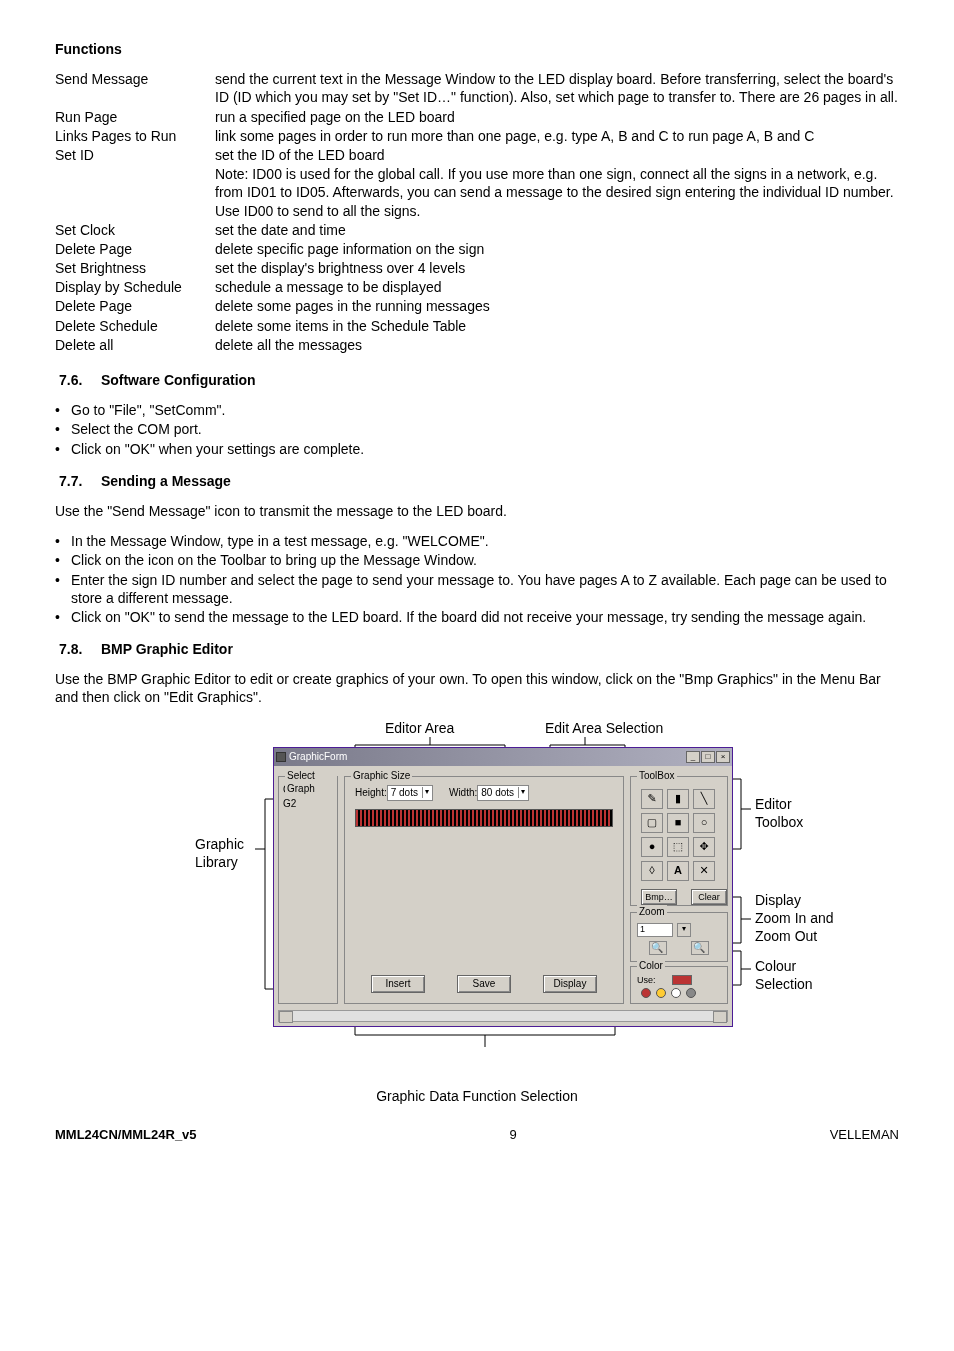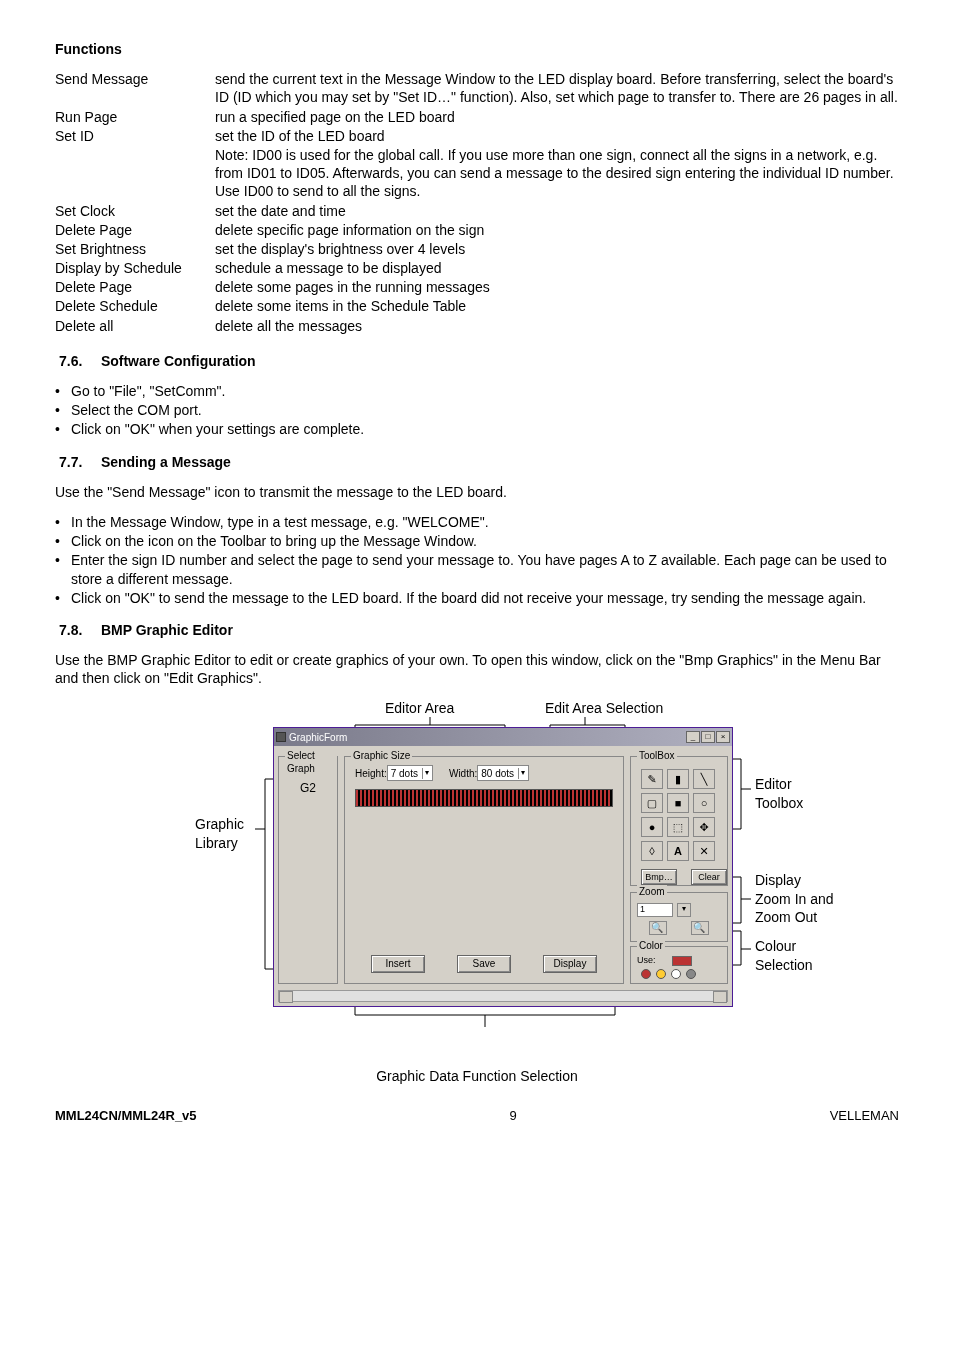--- a/index.html
+++ b/index.html
@@ -50,21 +50,21 @@
   .win-body { position: relative; height: calc(100% - 18px); padding-left: 35px; }
   .groupbox {
     position: absolute; border: 1px solid #888; background: #d4d0c8;
   }
   .group-legend {
     position: absolute; top: -8px; left: 6px; background: #d4d0c8;
     font-size: 10px; padding: 0 2px; color: #000;
   }
   
   .gb-select { left: 4px; top: 10px; width: 60px; height: 228px; }
-  .gb-select .list { font-size: 12px; padding: 6px 4px; line-height: 1.4; text-align: center; }
+  .gb-select .list { font-size: 10px; padding: 6px 4px; line-height: 1.4; }
   
   .gb-size { left: 70px; top: 10px; width: 280px; height: 228px; }
   .gb-size .row { display: flex; align-items: center; padding: 8px 10px 0 10px; font-size: 10px; }
   .sel { height: 16px; border: 1px solid #888; background: #fff; font-size: 10px; display: inline-flex; align-items: center; padding: 0 3px; }
   .sel .arrow { border-left: 1px solid #888; padding-left: 2px; margin-left: 4px; font-size: 8px; }
   .preview {
     margin: 8px 10px 0 10px; height: 18px;
     background: repeating-linear-gradient(90deg, #b33 0 2px, #000 2px 4px);
     border: 1px solid #555;
   }
@@ -117,20 +117,24 @@
 
 <table class="functions-table">
   <tbody>
     <tr>
         <td class="term">Send Message</td>
         <td>send the current text in the Message Window to the LED display board. Before transferring, select the board's ID (ID which you may set by "Set ID…" function). Also, set which page to transfer to. There are 26 pages in all.</td>
       </tr>
     <tr>
         <td class="term">Run Page</td>
         <td>run a specified page on the LED board</td>
+      </tr>
+    <tr>
+        <td class="term">Links Pages to Run</td>
+        <td>link some pages in order to run more than one page, e.g. type A, B and C to run page A, B and C</td>
       </tr>
     <tr>
         <td class="term">Set ID</td>
         <td>set the ID of the LED board</td>
       </tr>
     <tr>
         <td class="term"></td>
         <td>Note: ID00 is used for the global call. If you use more than one sign, connect all the signs in a network, e.g. from ID01 to ID05. Afterwards, you can send a message to the desired sign entering the individual ID number. Use ID00 to send to all the signs.</td>
       </tr>
     <tr>

